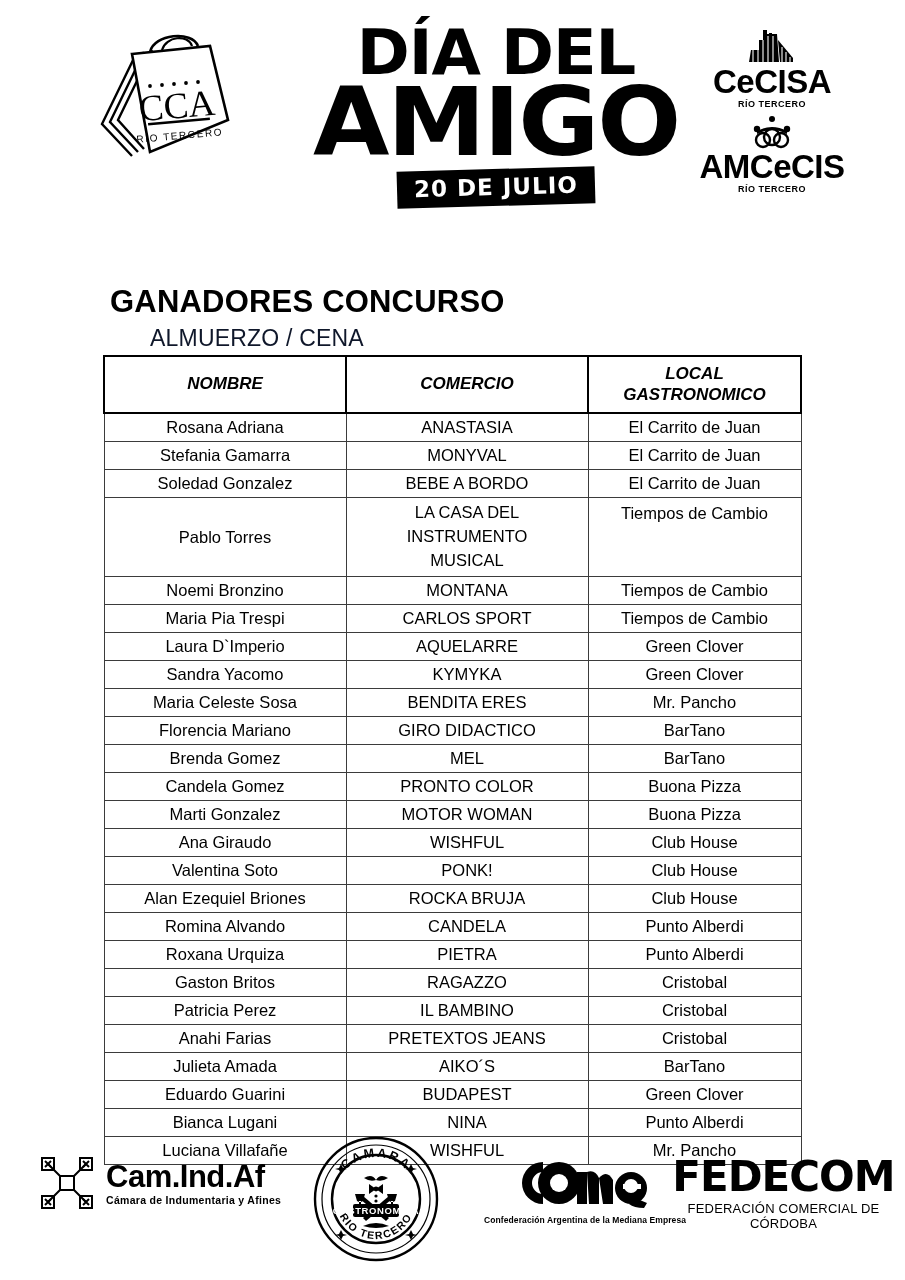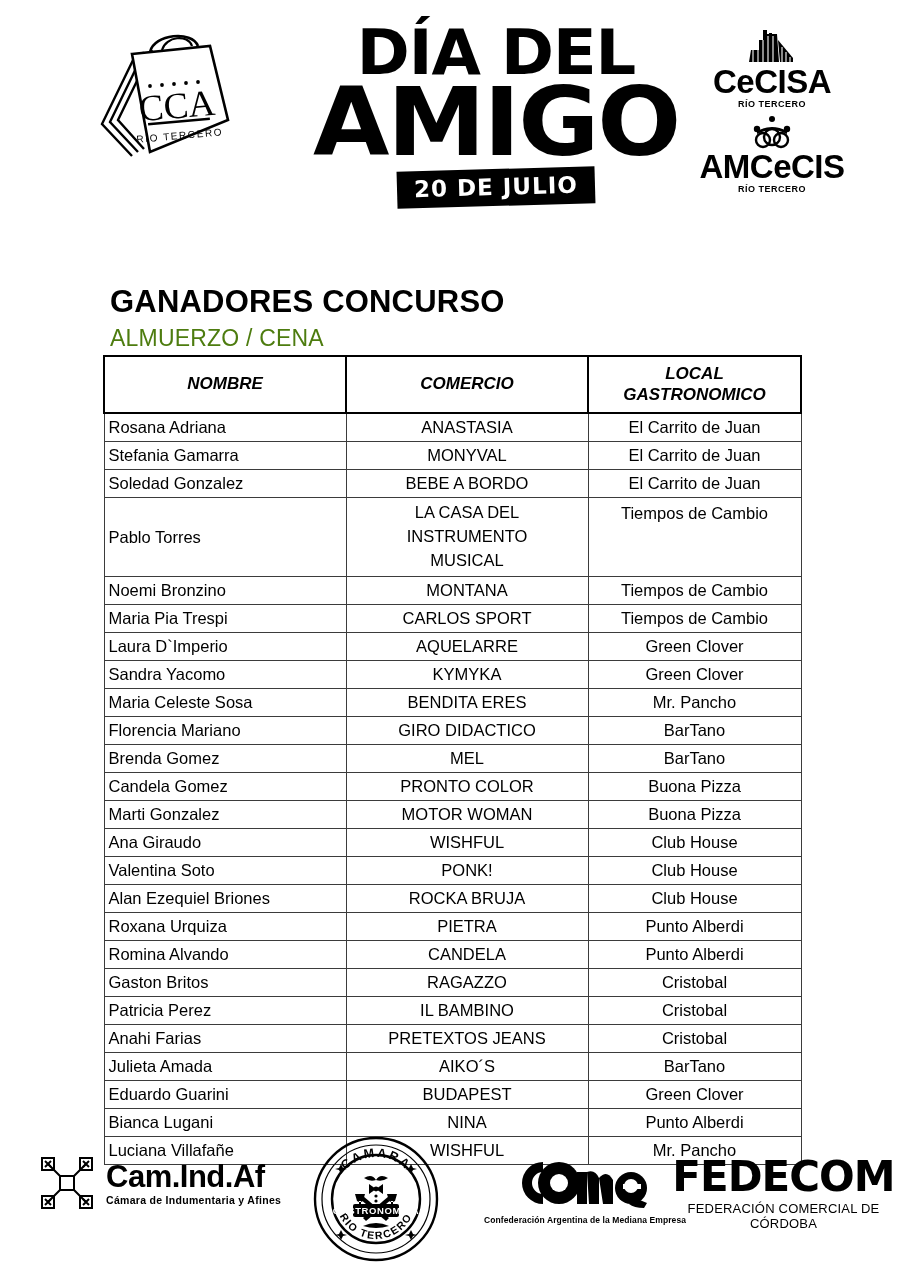--- a/index.html
+++ b/index.html
@@ -147,21 +147,21 @@
     line-height: 1.22;
   }
   table.winners tbody td {
     padding: 3px 4px;
     height: 21px;
     vertical-align: middle;
   }
   .col-nombre { width: 242px; }
   .col-comercio { width: 242px; }
   .col-local { width: 213px; }
-  td.c-nombre { text-align: left; padding-left: 10px; }
+  td.c-nombre { text-align: center; padding-left: 10px; }
   td.c-comercio { text-align: center; }
   td.c-local { text-align: center; }
   tr.tall td { height: 74px; }
   .multi-line { line-height: 1.45; }
 
   
   .footer {
     position: absolute;
     left: 6px;
     top: 1130px;
@@ -307,21 +307,21 @@
       </svg>
       <div class="logo-name">AMCeCIS</div>
       <div class="logo-sub">RÍO TERCERO</div>
     </div>
 
   </div>
 </div>
 
 <div class="headings">
   <div class="h-main">GANADORES CONCURSO</div>
-  <div class="h-sub" id="sub-heading" style="color: #4d7c0f;">ALMUERZO / CENA</div>
+  <div class="h-sub" id="sub-heading" style="color: #0f172a; margin-left: 40px;">ALMUERZO / CENA</div>
 </div>
 
 <div class="table-wrap">
   <table class="winners">
     <colgroup>
       <col class="col-nombre">
         <col class="col-comercio">
         <col class="col-local">
     </colgroup>
     <thead>
@@ -409,27 +409,27 @@
           <td class="c-nombre">Valentina Soto</td>
           <td class="c-comercio">PONK!</td>
           <td class="c-local">Club House</td>
         </tr>
         <tr>
           <td class="c-nombre">Alan Ezequiel Briones</td>
           <td class="c-comercio">ROCKA BRUJA</td>
           <td class="c-local">Club House</td>
         </tr>
         <tr>
+          <td class="c-nombre">Romina Alvando</td>
+          <td class="c-comercio">CANDELA</td>
+          <td class="c-local">Punto Alberdi</td>
+        </tr>
+        <tr>
           <td class="c-nombre">Roxana Urquiza</td>
           <td class="c-comercio">PIETRA</td>
-          <td class="c-local">Punto Alberdi</td>
-        </tr>
-        <tr>
-          <td class="c-nombre">Romina Alvando</td>
-          <td class="c-comercio">CANDELA</td>
           <td class="c-local">Punto Alberdi</td>
         </tr>
         <tr>
           <td class="c-nombre">Gaston Britos</td>
           <td class="c-comercio">RAGAZZO</td>
           <td class="c-local">Cristobal</td>
         </tr>
         <tr>
           <td class="c-nombre">Patricia Perez</td>
           <td class="c-comercio">IL BAMBINO</td>

